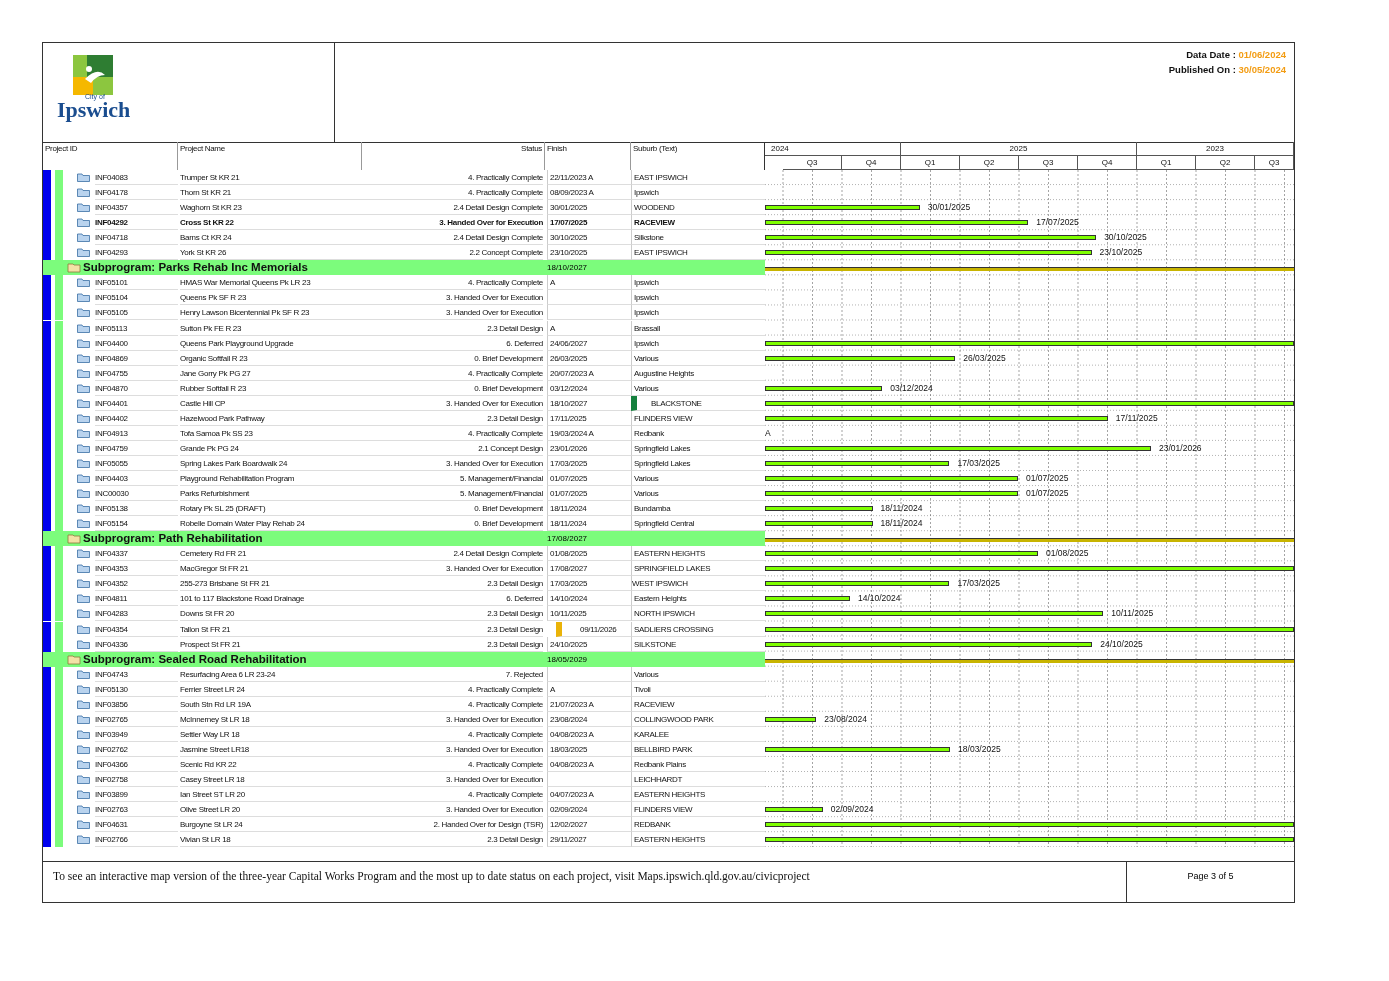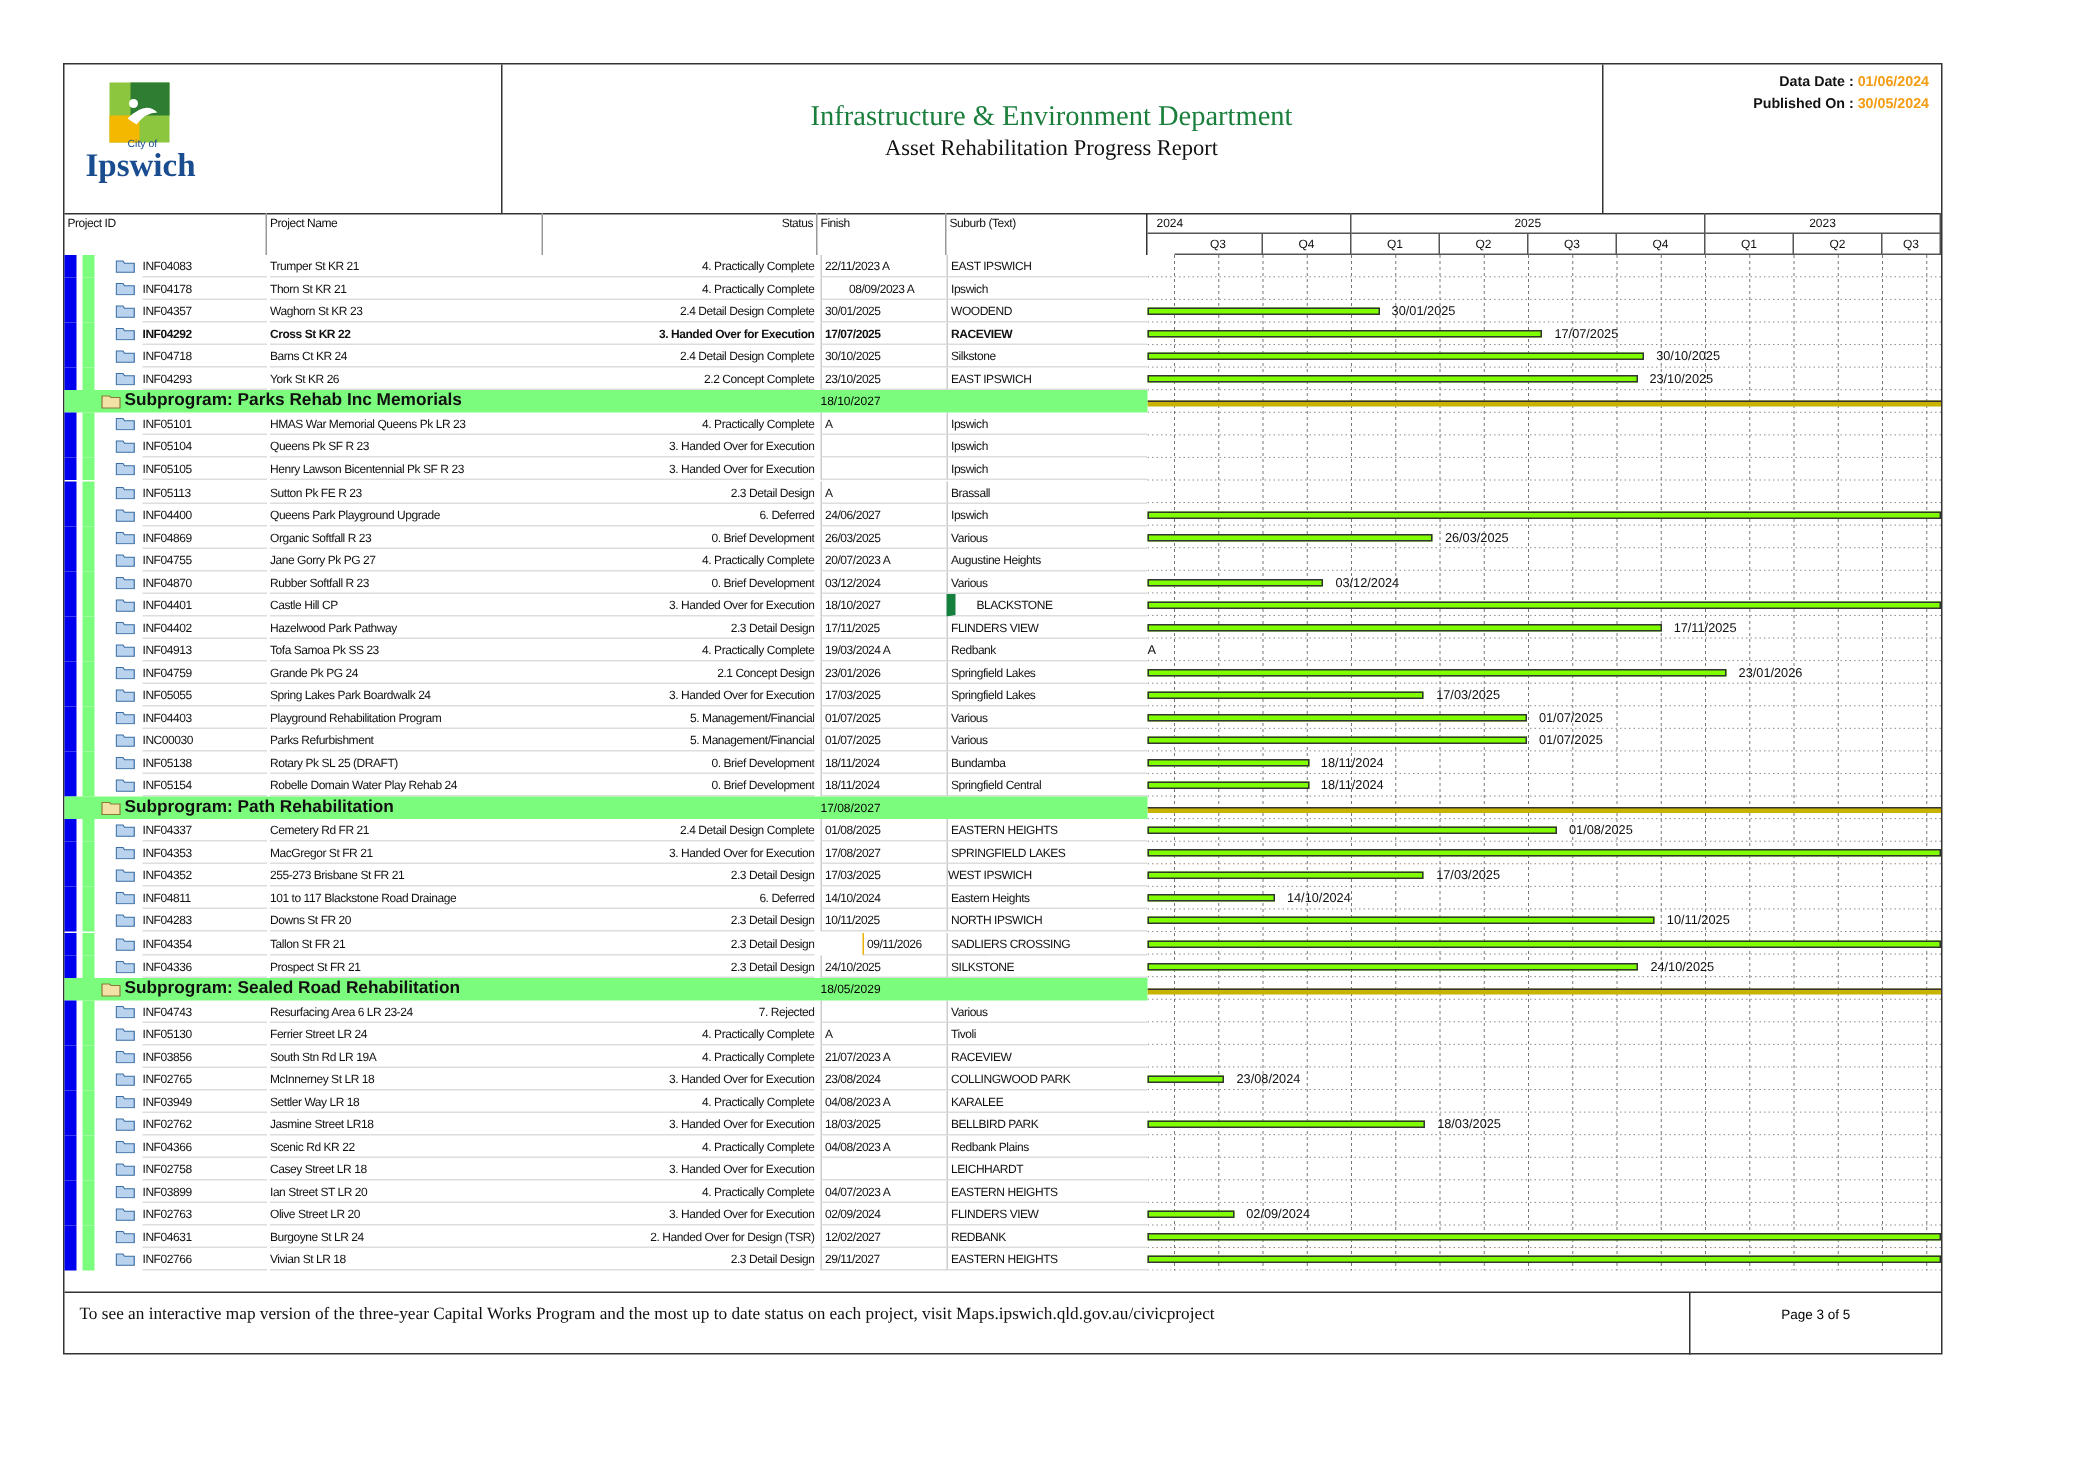--- a/index.html
+++ b/index.html
@@ -42,24 +42,20 @@
         <svg width="80" height="78" viewBox="0 0 80 78">
           <rect x="16" y="6" width="40" height="40" fill="#8cc63f"></rect>
           <rect x="30" y="6" width="26" height="22" fill="#2e7d32"></rect>
           <rect x="16" y="28" width="20" height="18" fill="#f5b800"></rect>
           <path d="M28 30 Q40 18 48 26 Q40 26 34 34 Z" fill="#fff"></path>
           <circle cx="32" cy="20" r="3" fill="#fff"></circle>
         </svg>
       </div>
       <div style="position:absolute;left:42px;top:50px;font-size:7px;color:#1a4d8f;">City of</div>
       <div style="position:absolute;left:14px;top:54px;font-family:'Liberation Serif',serif;font-size:22px;color:#1a4d8f;font-weight:bold;">Ipswich</div>
-    </div>
-    <div class="title-cell">
-      <div class="t1">Infrastructure &amp; Environment Department</div>
-      <div class="t2">Asset Rehabilitation Progress Report</div>
     </div>
     <div class="meta-cell">
       <div class="meta" style="top:6px;">
         <span>Data Date :</span>
         <span class="v">01/06/2024</span>
       </div>
       <div class="meta" style="top:21px;">
         <span>Published On :</span>
         <span class="v">30/05/2024</span>
       </div>
@@ -220,21 +216,21 @@
         </div>
         <div class="row" style="top: 43.05px;">
       <div class="bluebar" style="top:0;height:15px"></div>
       <div class="greenbar" style="top:0;height:15px"></div>
       <svg class="folder">
             <path d="M0.5 1h4.5l1 1.5h6.5v6H0.5z" fill="#b9d3ee" stroke="#3a6ea5" stroke-width="0.8"></path>
           </svg>
       <div class="cell" style="left:52px;width:83px">INF04178</div>
       <div class="cell" style="left:137px;width:182px">Thorn St KR 21</div>
       <div class="cell" style="left:319px;width:181px;text-align:right">4. Practically Complete</div>
-      <div class="cell" style="left:504px;width:84px;border-left:1px solid #ccc;padding-left:18px">08/09/2023 A</div>
+      <div class="cell" style="left:504px;width:84px;border-left:1px solid #ccc;padding-left:2px">08/09/2023 A</div>
       <div class="cell" style="left:588px;width:134px;border-left:1px solid #ccc;padding-left:2px">Ipswich</div>
         </div>
         <div class="row" style="top: 58.1px;">
       <div class="bluebar" style="top:0;height:15px"></div>
       <div class="greenbar" style="top:0;height:15px"></div>
       <svg class="folder">
             <path d="M0.5 1h4.5l1 1.5h6.5v6H0.5z" fill="#b9d3ee" stroke="#3a6ea5" stroke-width="0.8"></path>
           </svg>
       <div class="cell" style="left:52px;width:83px">INF04357</div>
       <div class="cell" style="left:137px;width:182px">Waghorn St KR 23</div>
@@ -558,21 +554,21 @@
         </div>
         <div class="row" style="top: 479.5px;">
       <div class="bluebar" style="top:0;height:15px"></div>
       <div class="greenbar" style="top:0;height:15px"></div>
       <svg class="folder">
             <path d="M0.5 1h4.5l1 1.5h6.5v6H0.5z" fill="#b9d3ee" stroke="#3a6ea5" stroke-width="0.8"></path>
           </svg>
       <div class="cell" style="left:52px;width:83px">INF04354</div>
       <div class="cell" style="left:137px;width:182px">Tallon St FR 21</div>
       <div class="cell" style="left:319px;width:181px;text-align:right">2.3 Detail Design</div>
-      <div class="cell" style="left:532px;width:84px;border-left:1px solid #eab308;padding-left:2px">09/11/2026</div>
+      <div class="cell" style="left:513px;width:84px;border-left:6px solid #eab308;padding-left:18px">09/11/2026</div>
       <div class="cell" style="left:588px;width:134px;border-left:1px solid #ccc;padding-left:2px">SADLIERS CROSSING</div>
         </div>
         <div class="row" style="top: 494.55px;">
       <div class="bluebar" style="top:0;height:15px"></div>
       <div class="greenbar" style="top:0;height:15px"></div>
       <svg class="folder">
             <path d="M0.5 1h4.5l1 1.5h6.5v6H0.5z" fill="#b9d3ee" stroke="#3a6ea5" stroke-width="0.8"></path>
           </svg>
       <div class="cell" style="left:52px;width:83px">INF04336</div>
       <div class="cell" style="left:137px;width:182px">Prospect St FR 21</div>

